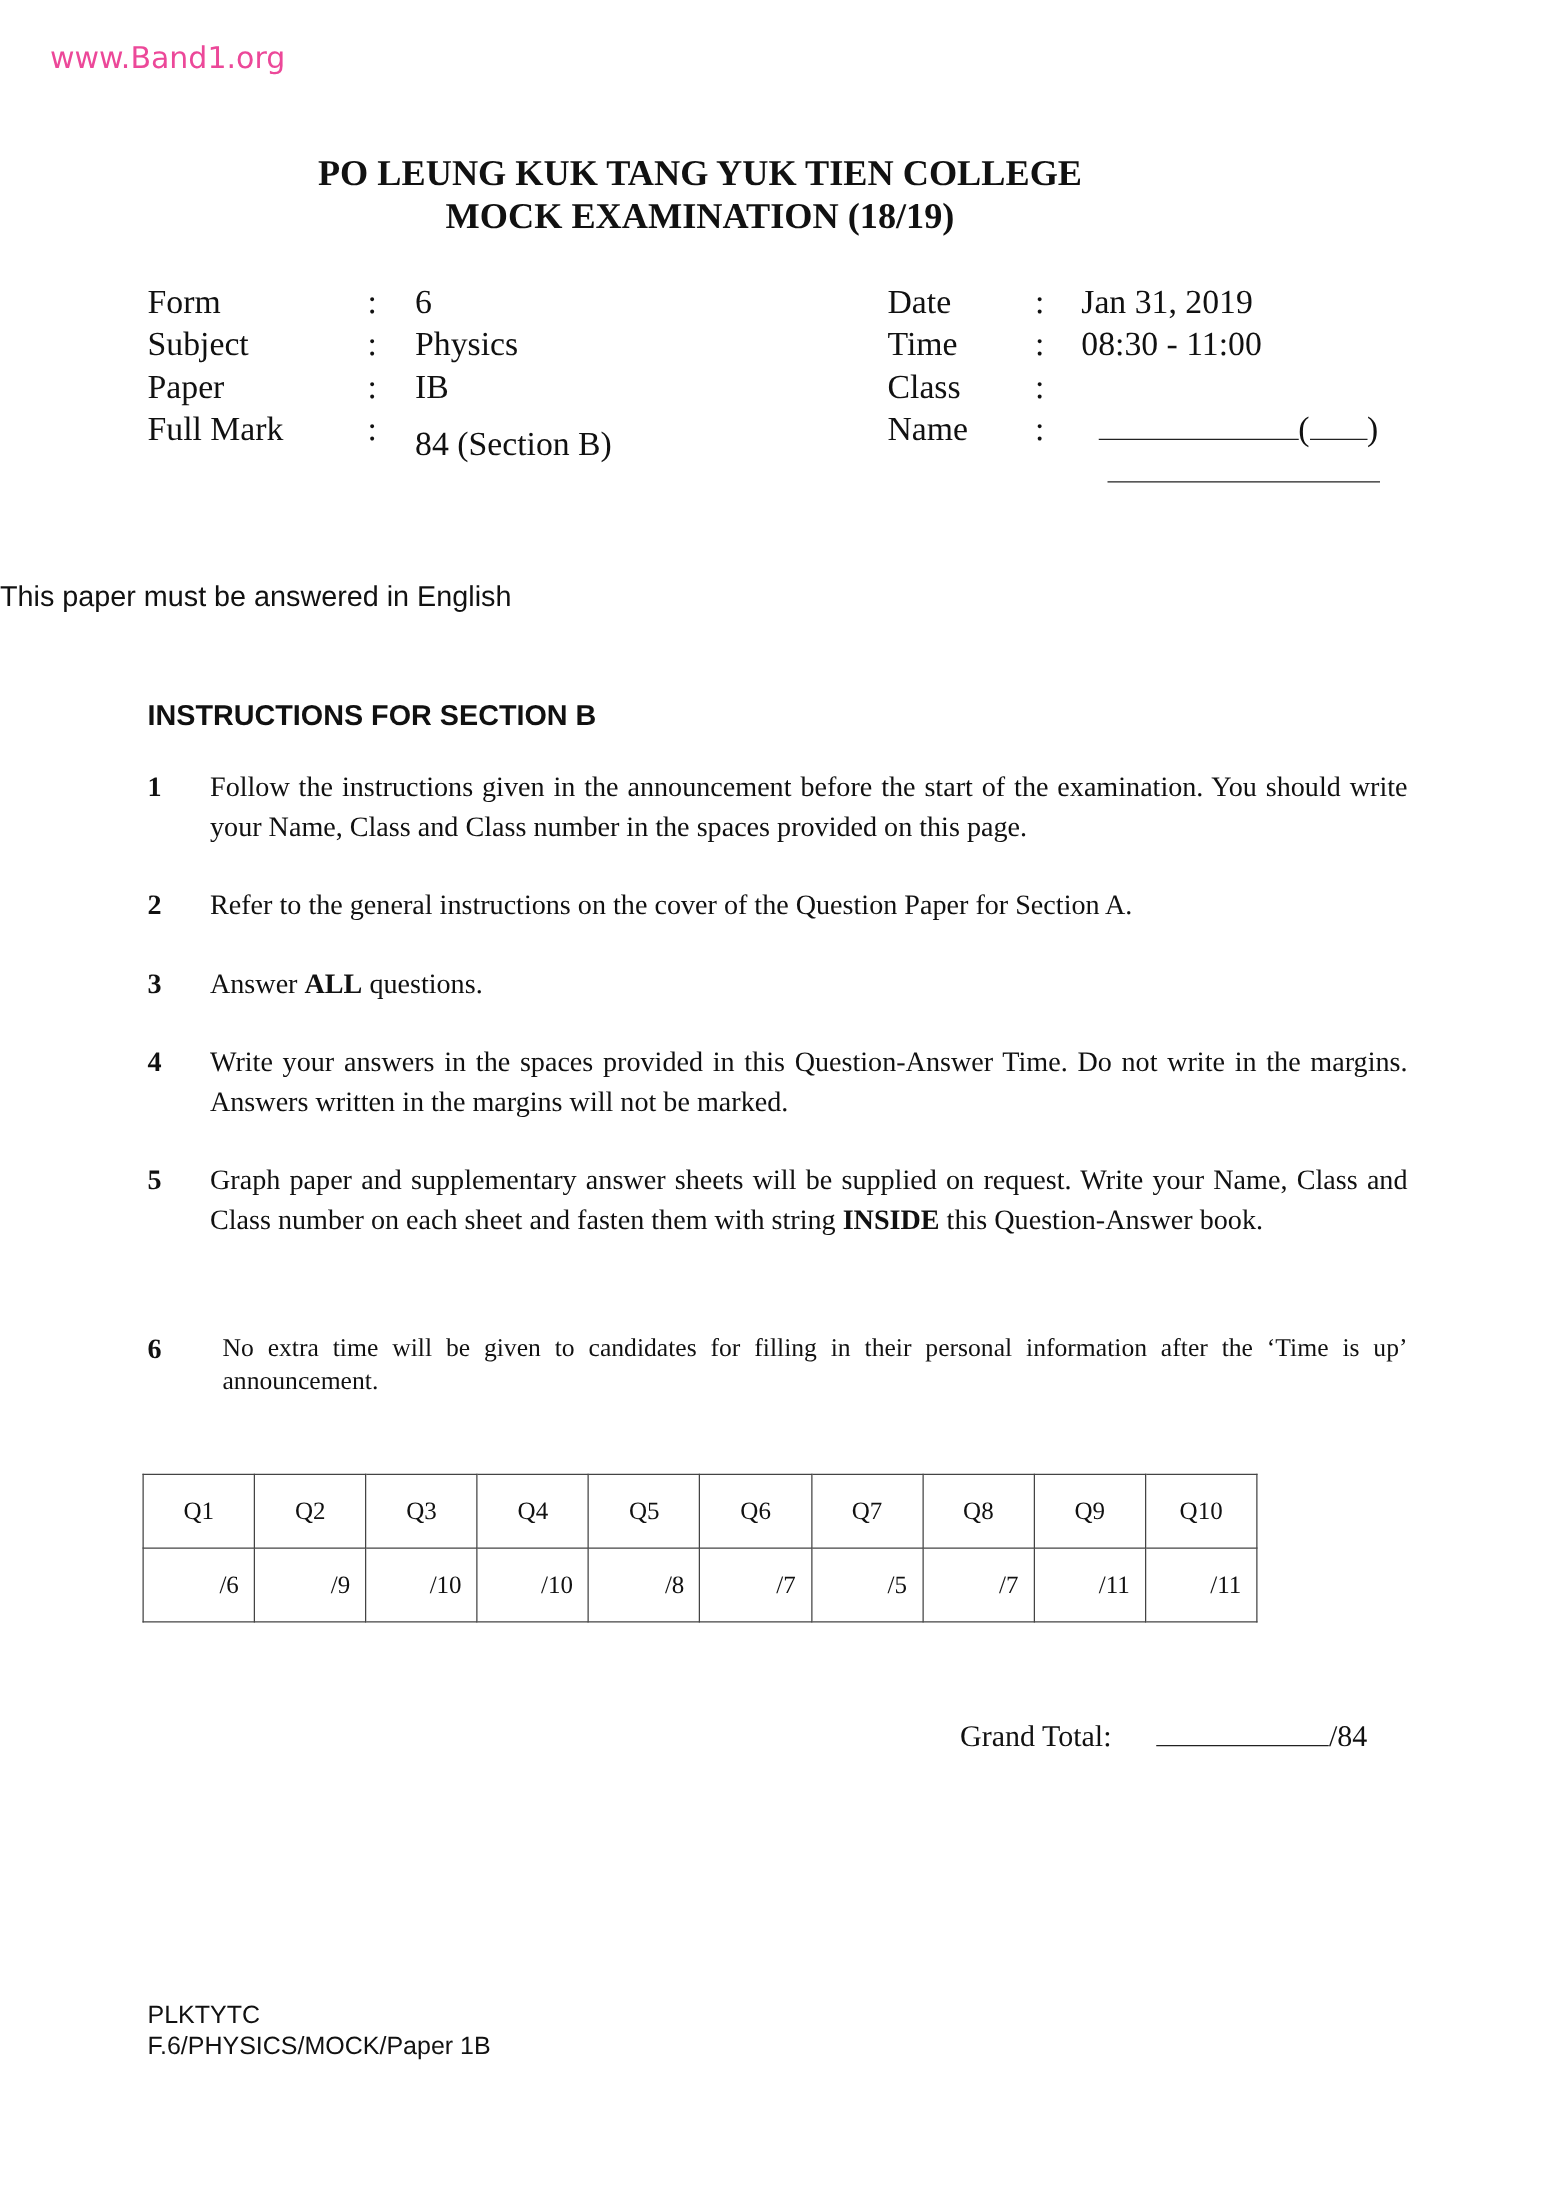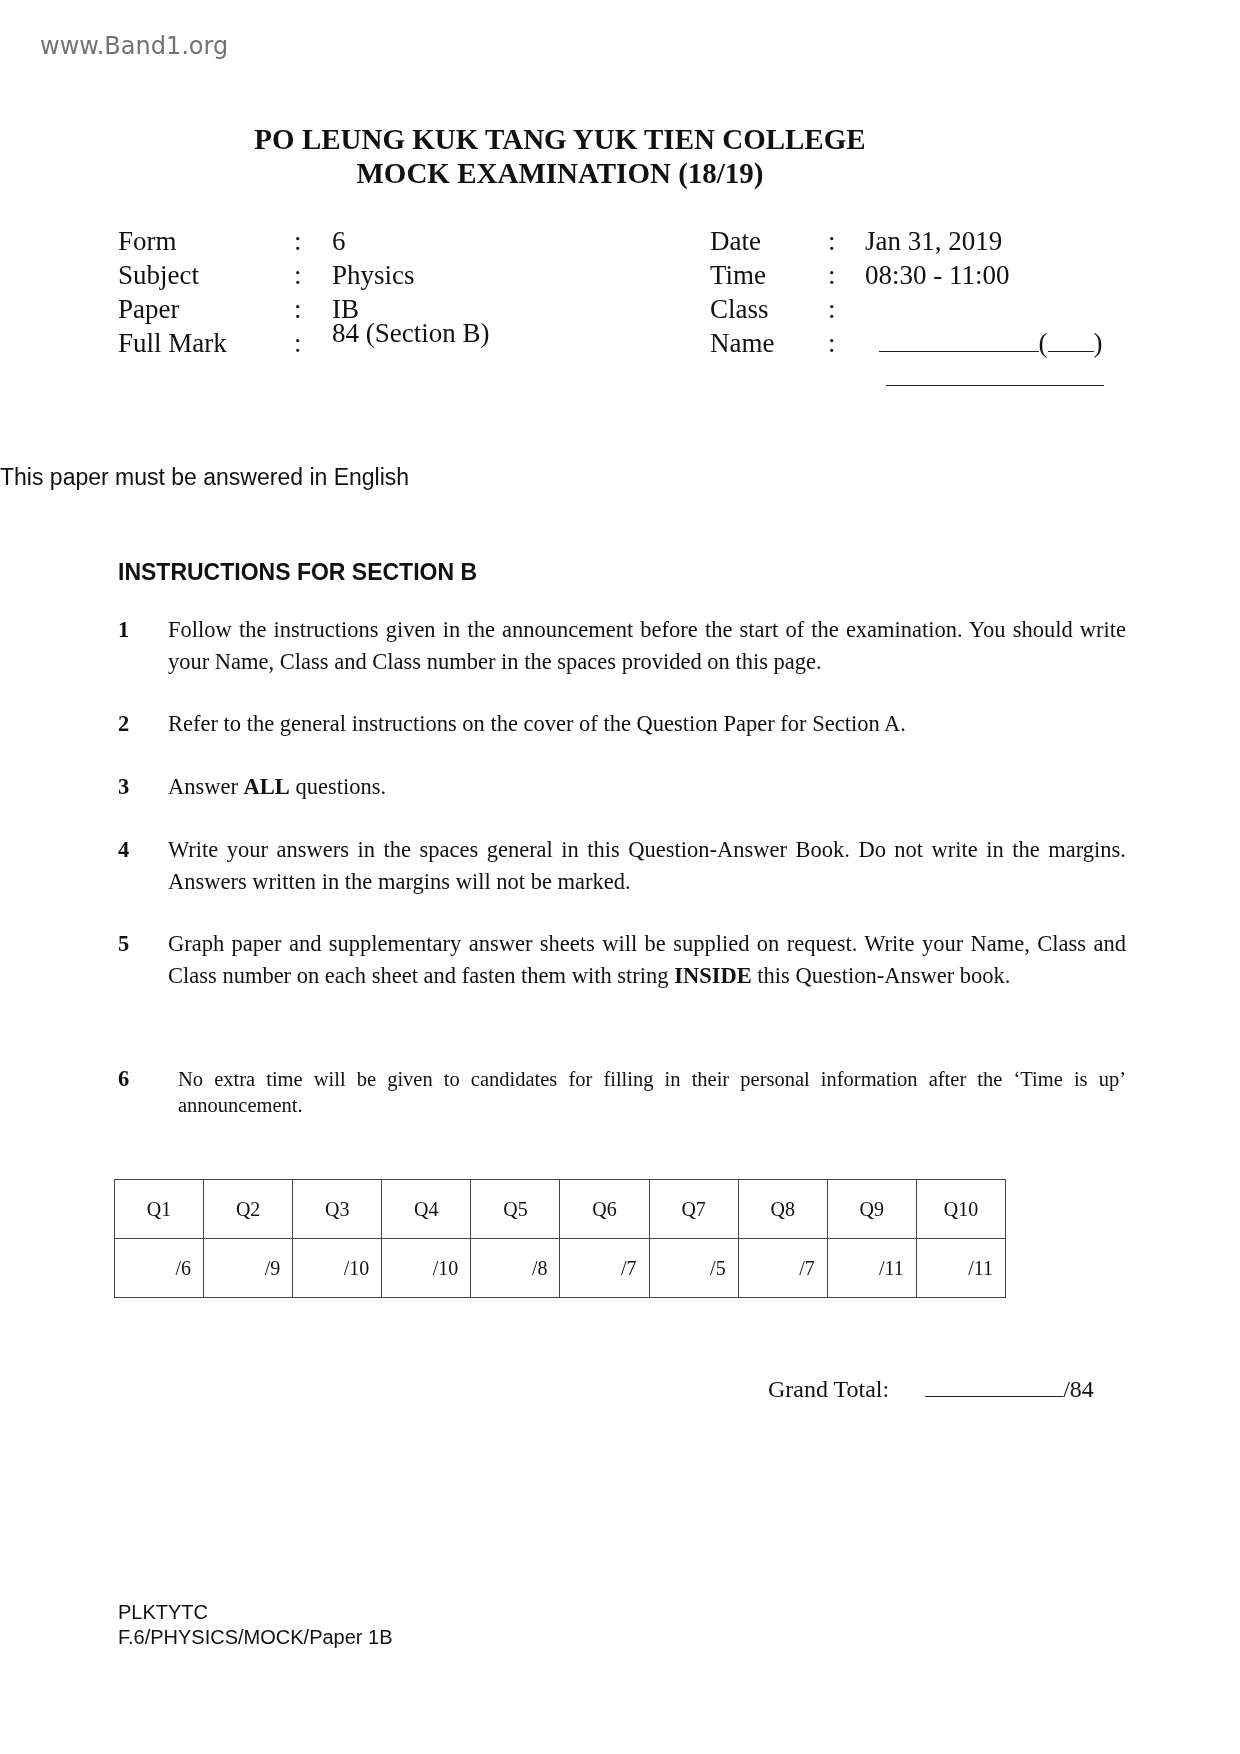--- a/index.html
+++ b/index.html
@@ -2,21 +2,21 @@
 <html><head>
   <meta charset="utf-8">
   <style>
     html, body { margin: 0; padding: 0; background: #ffffff; }
     body { width: 1240px; height: 1754px; position: relative; overflow: hidden; color: #111111; }
     .abs { position: absolute; }
     .sans { font-family: "Liberation Sans", sans-serif; }
     .serif { font-family: "Liberation Serif", serif; }
     .dejavu { font-family: "DejaVu Sans", sans-serif; }
 
-    #watermark { left: 40px; top: 32px; font-size: 24px; color: #737373; }
+    #watermark { left: 40px; top: 32px; font-size: 24px; color: #ec4899; }
 
     #title-block { left: 0; width: 1120px; top: 122px; text-align: center; font-weight: bold; font-size: 29px; line-height: 34px; }
 
     .info-label, .info-colon, .info-value { position: absolute; font-size: 27px; line-height: 34px; white-space: pre; }
 
     #english-note { left: 0; width: 1240px; top: 464px; text-align: left; font-size: 23px; }
 
     #instr-heading { left: 118px; top: 559px; font-size: 23px; font-weight: bold; }
 
     .instr-item { position: absolute; left: 118px; width: 1008px; font-size: 22.5px; line-height: 32px; }
@@ -60,21 +60,21 @@
     <span class="info-value" style="left:332px;top:258px">Physics</span>
   </div>
   <div>
     <span class="info-label" style="left:118px;top:292px">Paper</span>
     <span class="info-colon" style="left:294px;top:292px">:</span>
     <span class="info-value" style="left:332px;top:292px">IB</span>
   </div>
   <div>
     <span class="info-label" style="left:118px;top:326px">Full Mark</span>
     <span class="info-colon" style="left:294px;top:326px">:</span>
-    <span class="info-value" style="left:332px;top:316px">84 (Section B)</span>
+    <span class="info-value" style="left:332px;top:338px">84 (Section B)</span>
   </div>
 </div>
 
 <div class="serif">
   <div>
     <span class="info-label" style="left:710px;top:224px">Date</span>
     <span class="info-colon" style="left:828px;top:224px">:</span>
     <span class="info-value" style="left:865px;top:224px">Jan 31, 2019</span>
   </div>
   <div>
@@ -110,21 +110,21 @@
   <div class="instr-item" style="top:708px">
     <span class="instr-num">2</span>
     <span class="instr-text">Refer to the general instructions on the cover of the Question Paper for Section A.</span>
   </div>
   <div class="instr-item" style="top:771px">
     <span class="instr-num">3</span>
     <span class="instr-text"><span>Answer </span><b>ALL</b><span> questions.</span></span>
   </div>
   <div class="instr-item" style="top:834px">
     <span class="instr-num">4</span>
-    <span class="instr-text">Write your answers in the spaces general in this Question-Answer Book. Do not write in the margins. Answers written in the margins will not be marked.</span>
+    <span class="instr-text">Write your answers in the spaces provided in this Question-Answer Time. Do not write in the margins. Answers written in the margins will not be marked.</span>
   </div>
   <div class="instr-item" style="top:928px">
     <span class="instr-num">5</span>
     <span class="instr-text"><span>Graph paper and supplementary answer sheets will be supplied on request. Write your Name, Class and Class number on each sheet and fasten them with string </span><b>INSIDE</b><span> this Question-Answer book.</span></span>
   </div>
   <div class="instr-item small" style="top:1066px">
     <span class="instr-num" style="font-size:22.5px">6</span>
     <span class="instr-text">No extra time will be given to candidates for filling in their personal information after the ‘Time is up’ announcement.</span>
   </div>
 </div>

